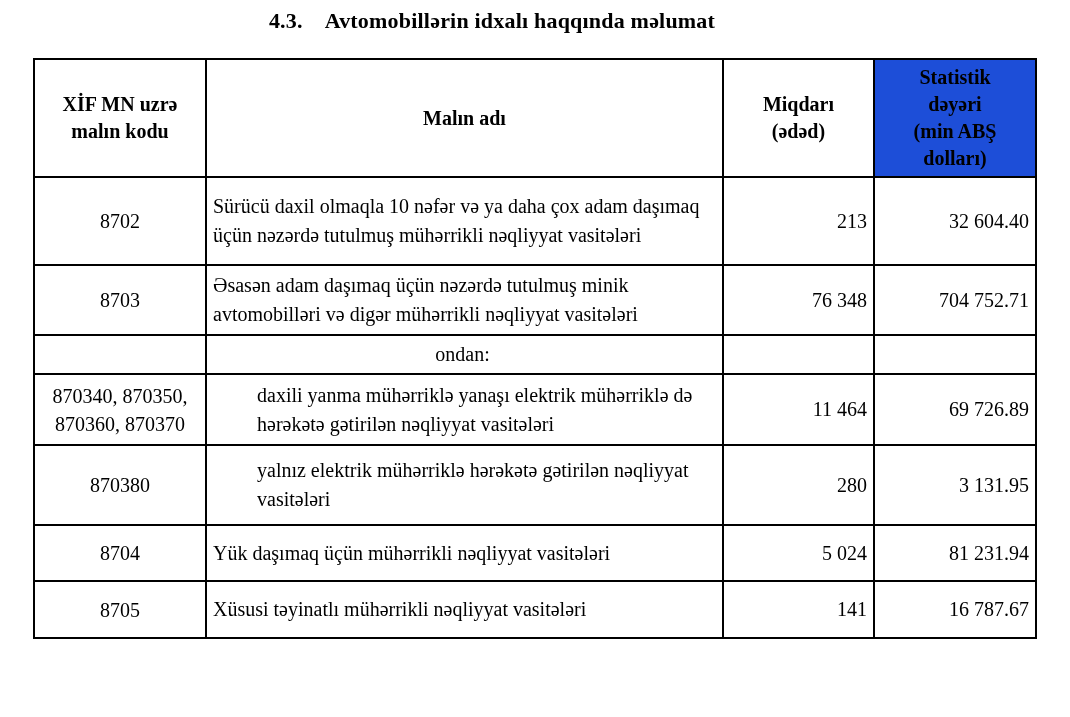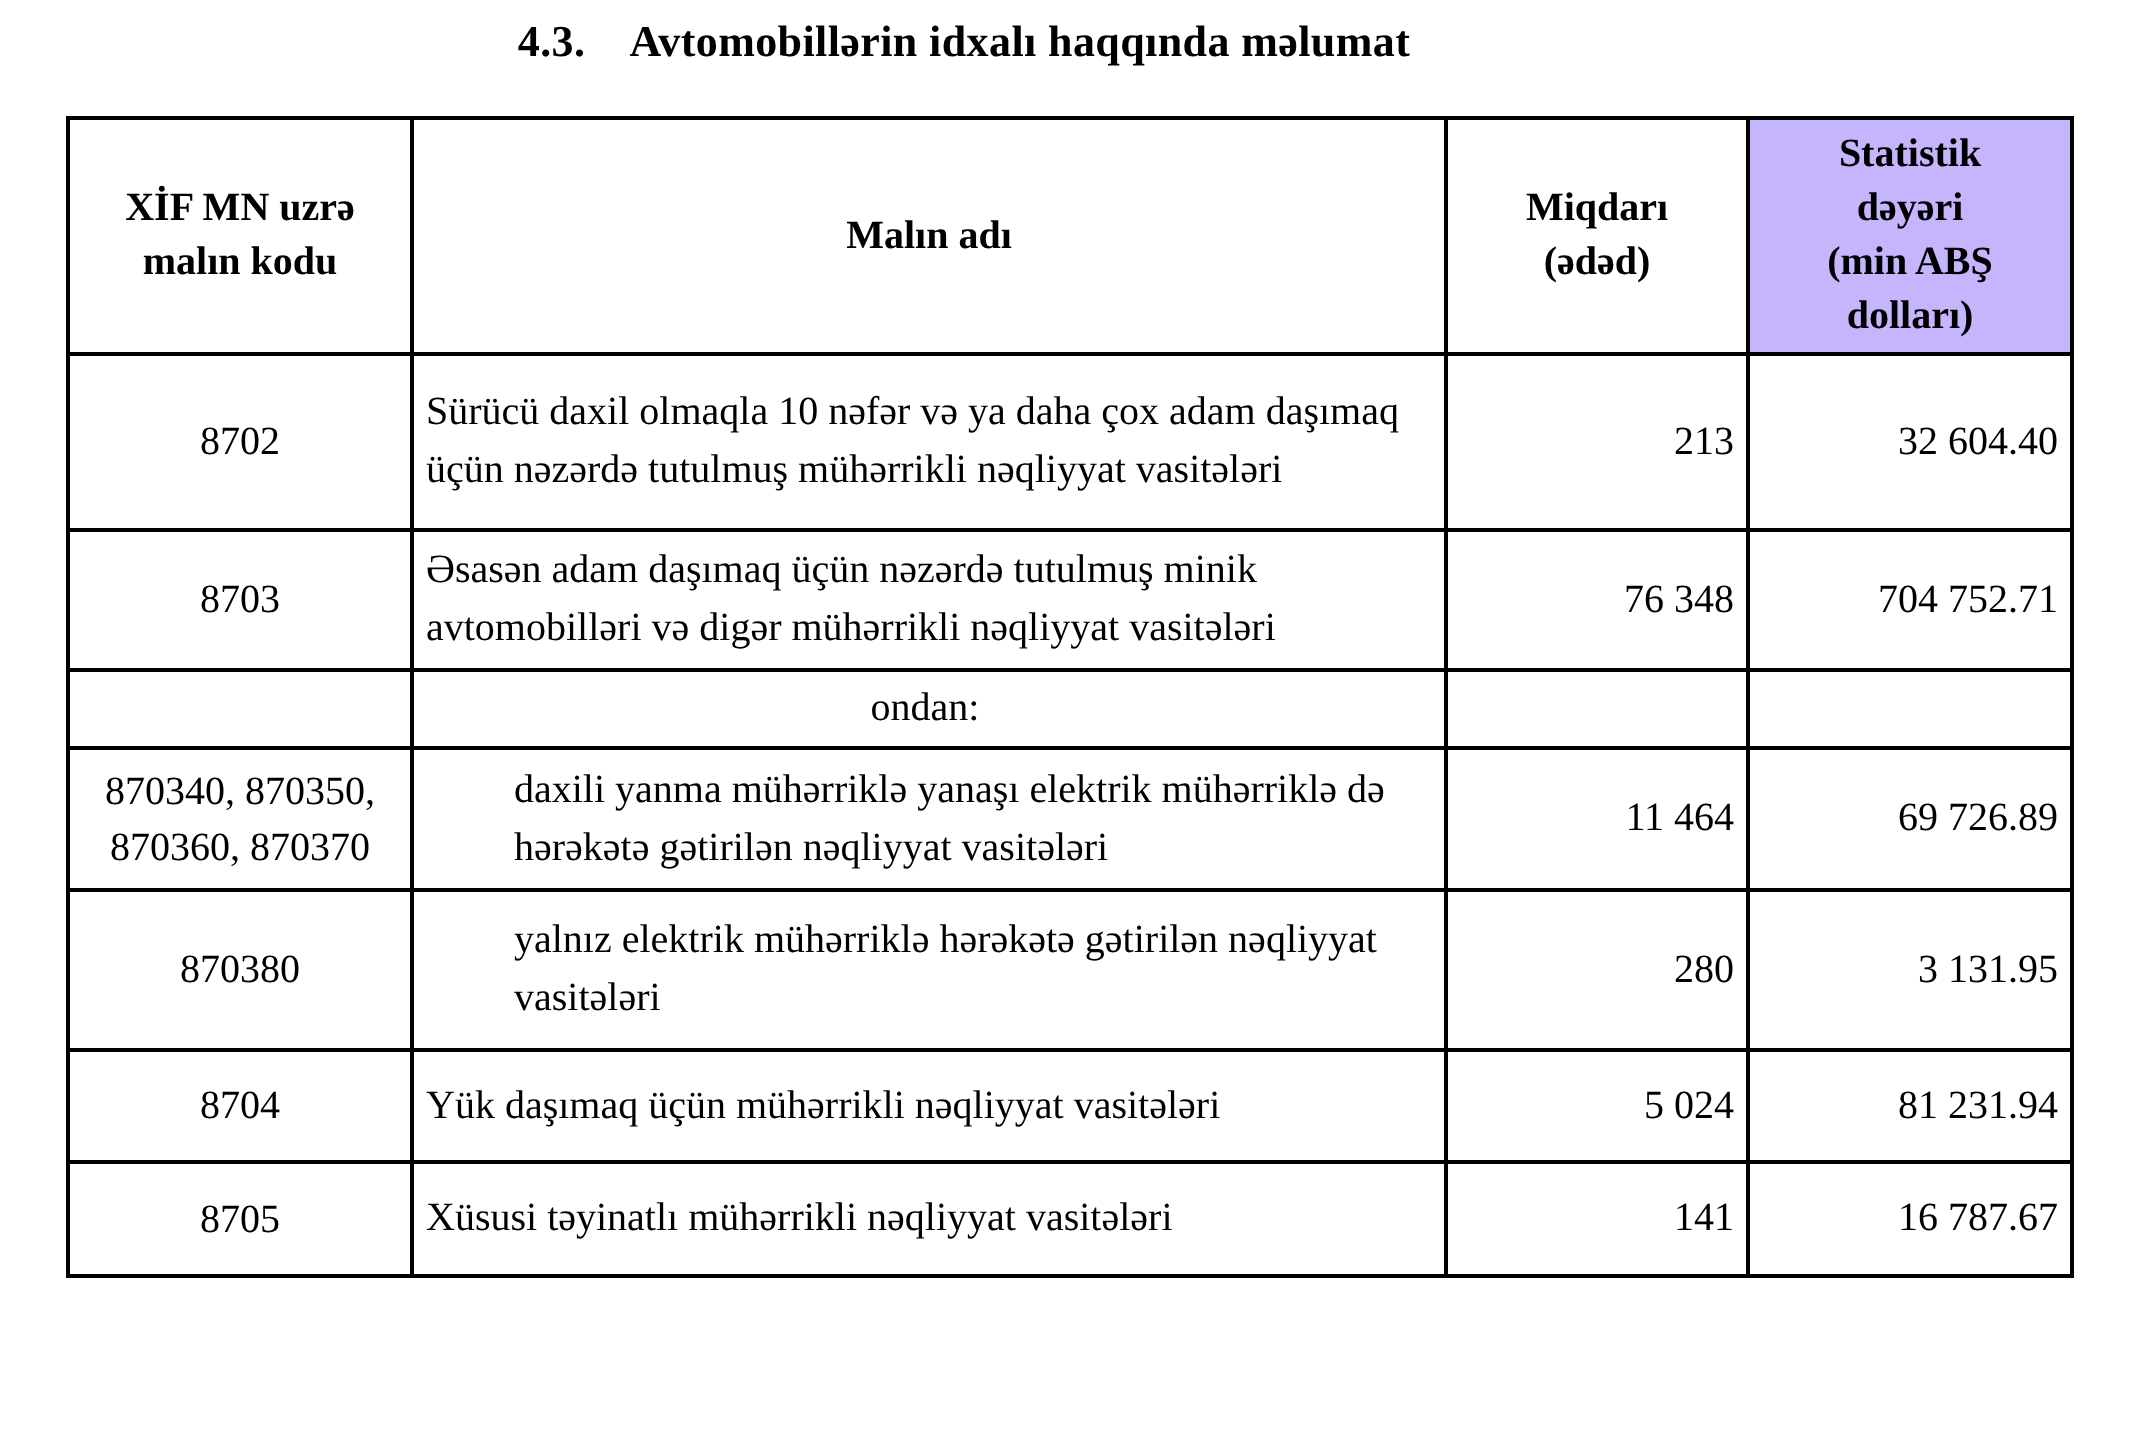--- a/index.html
+++ b/index.html
@@ -12,21 +12,21 @@
   .page {
     position: relative;
     width: 1070px;
     height: 717px;
     background: #fff;
     overflow: hidden;
   }
   .doc-title {
     position: absolute;
     top: 8px;
-    left: 2px;
+    left: 12px;
     width: 960px;
     text-align: center;
     font-size: 22px;
     font-weight: bold;
     letter-spacing: 0.2px;
   }
   .doc-title .num { margin-right: 22px; }
 
   table.data-table {
     position: absolute;
@@ -47,21 +47,21 @@
   col.c-name { width: 517px; }
   col.c-qty  { width: 151px; }
   col.c-val  { width: 162px; }
 
   th {
     font-weight: bold;
     text-align: center;
     background: #fff;
     line-height: 1.35;
   }
-  th.shaded { background: #c4b5fd; margin-top: 24px; }
+  th.shaded { background: #1d4ed8; margin-top: 24px; }
   .prelines { white-space: pre-line; }
 
   td.code {
     text-align: center;
     line-height: 1.4;
   }
   td.name {
     text-align: left;
     padding-left: 10px;
     padding-right: 8px;

